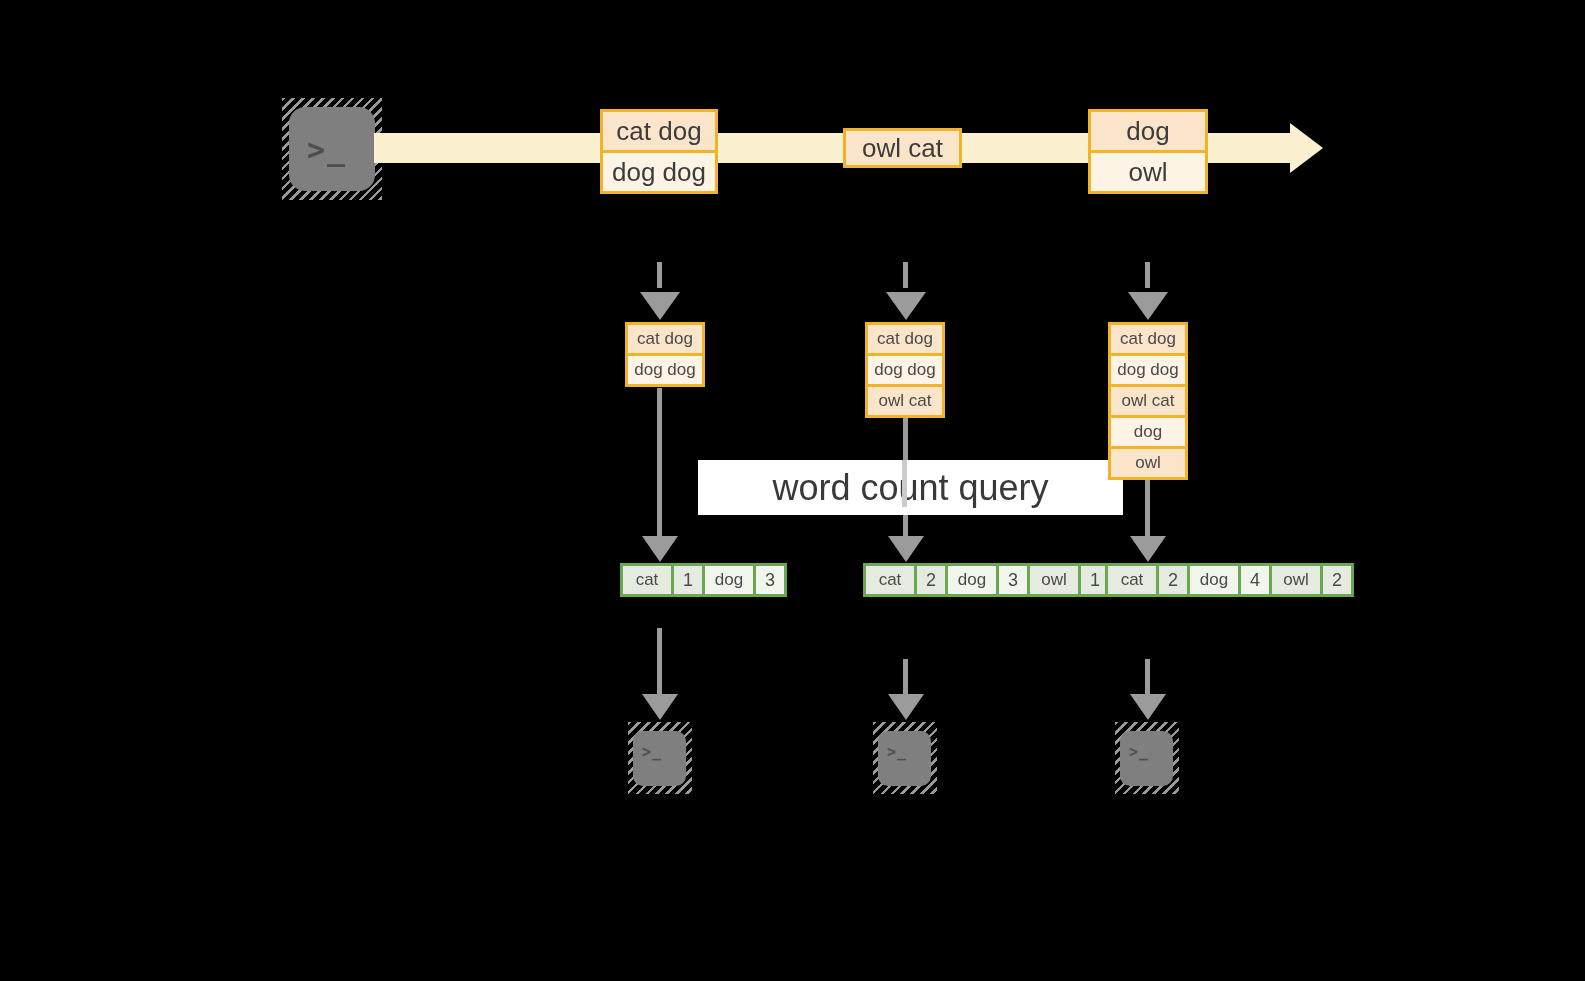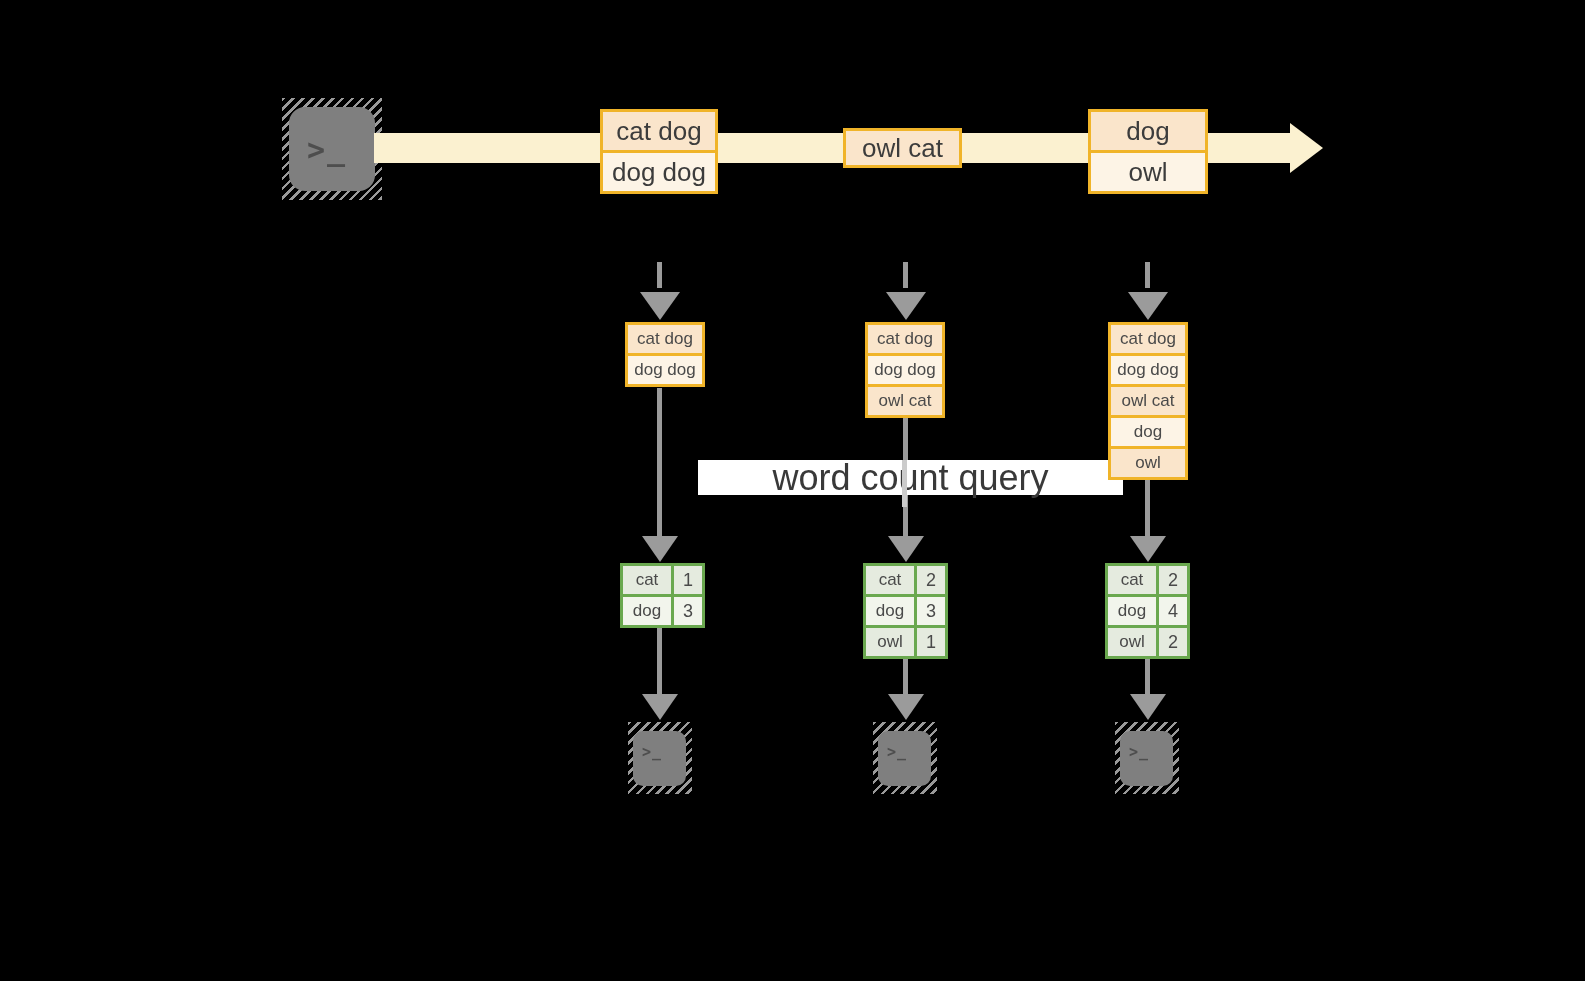--- a/index.html
+++ b/index.html
@@ -66,29 +66,29 @@
   }
   .scell{
     height:28px;display:flex;align-items:center;justify-content:center;
     font-size:17px;color:#4a4a4a;
   }
   .stack .scell:nth-child(odd){background:#FAE5CB;}
   .stack .scell:nth-child(even){background:#FDF4E6;}
 
   
   .banner{
-    position:absolute;left:698px;top:460px;width:425px;height:35px;background:#ffffff;z-index:4;
+    position:absolute;left:698px;top:460px;width:425px;height:55px;background:#ffffff;z-index:4;
     display:flex;align-items:center;justify-content:center;
     font-size:36px;color:#393939;
   }
   .banner-line{position:absolute;left:902px;top:460px;width:5px;height:47px;background:#cbcbcb;z-index:5;}
 
   
   .gtable{
-    position:absolute;z-index:6;display:flex;flex-direction:column;
+    position:absolute;z-index:6;display:flex;flex-direction:row;
     background:#6AA84F;border:3px solid #6AA84F;gap:3px;
   }
   .trow{display:flex;gap:3px;}
   .tkey{
     width:48px;height:28px;display:flex;align-items:center;justify-content:center;
     font-size:17px;color:#4a4a4a;
   }
   .tval{
     width:28px;height:28px;display:flex;align-items:center;justify-content:center;
     font-size:18px;color:#4a4a4a;

